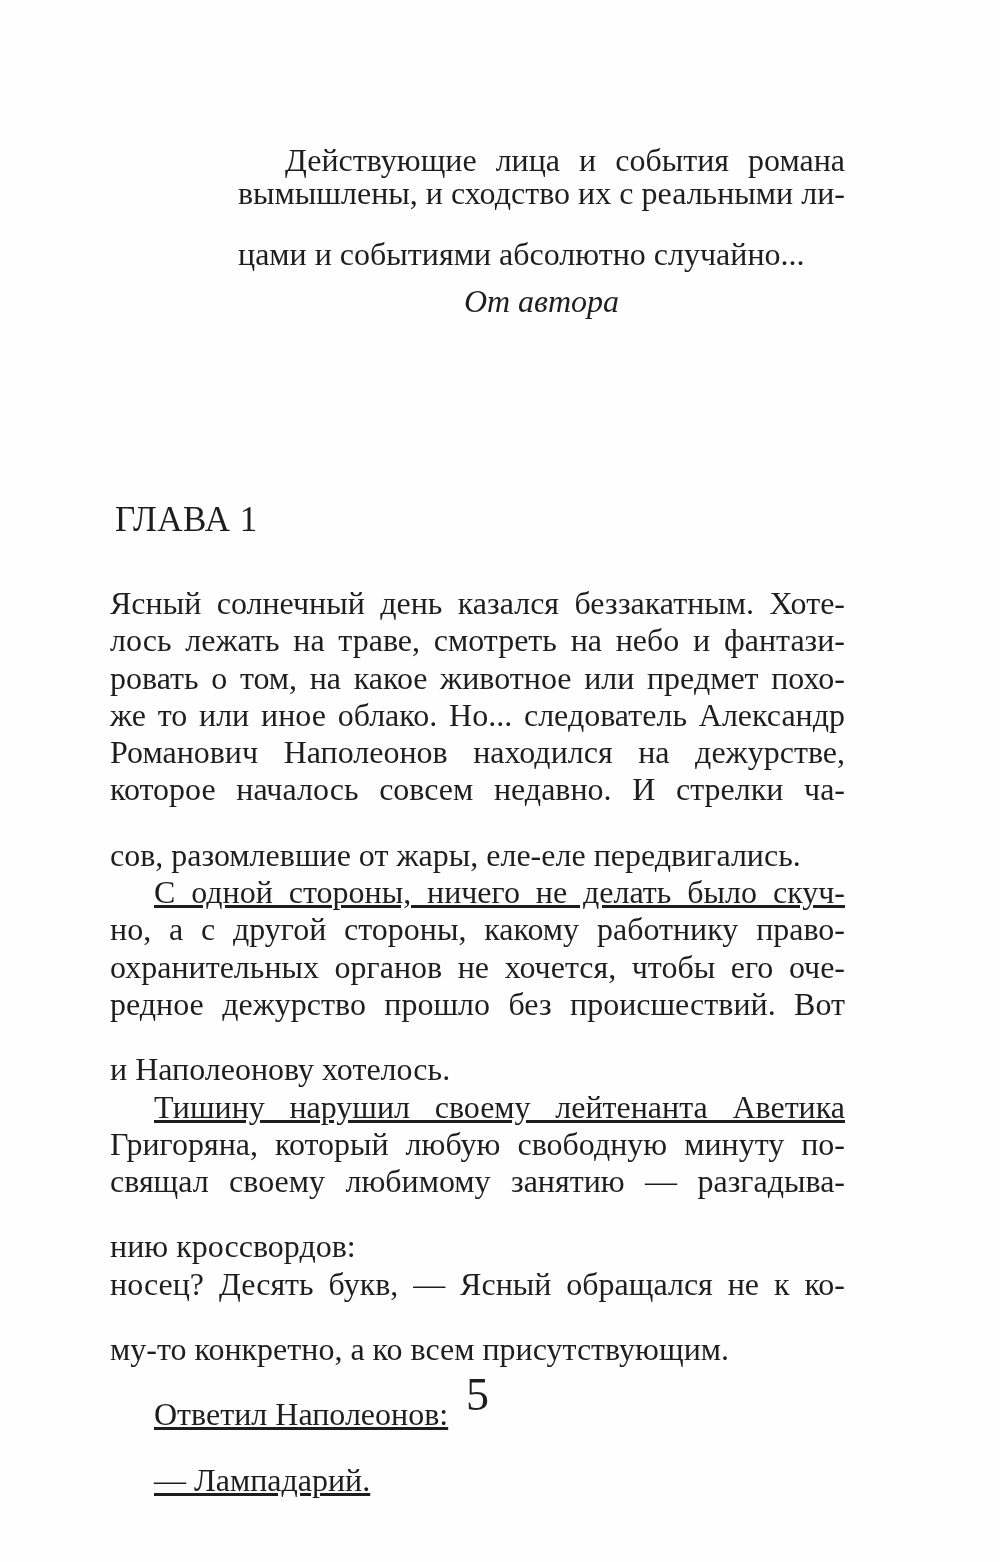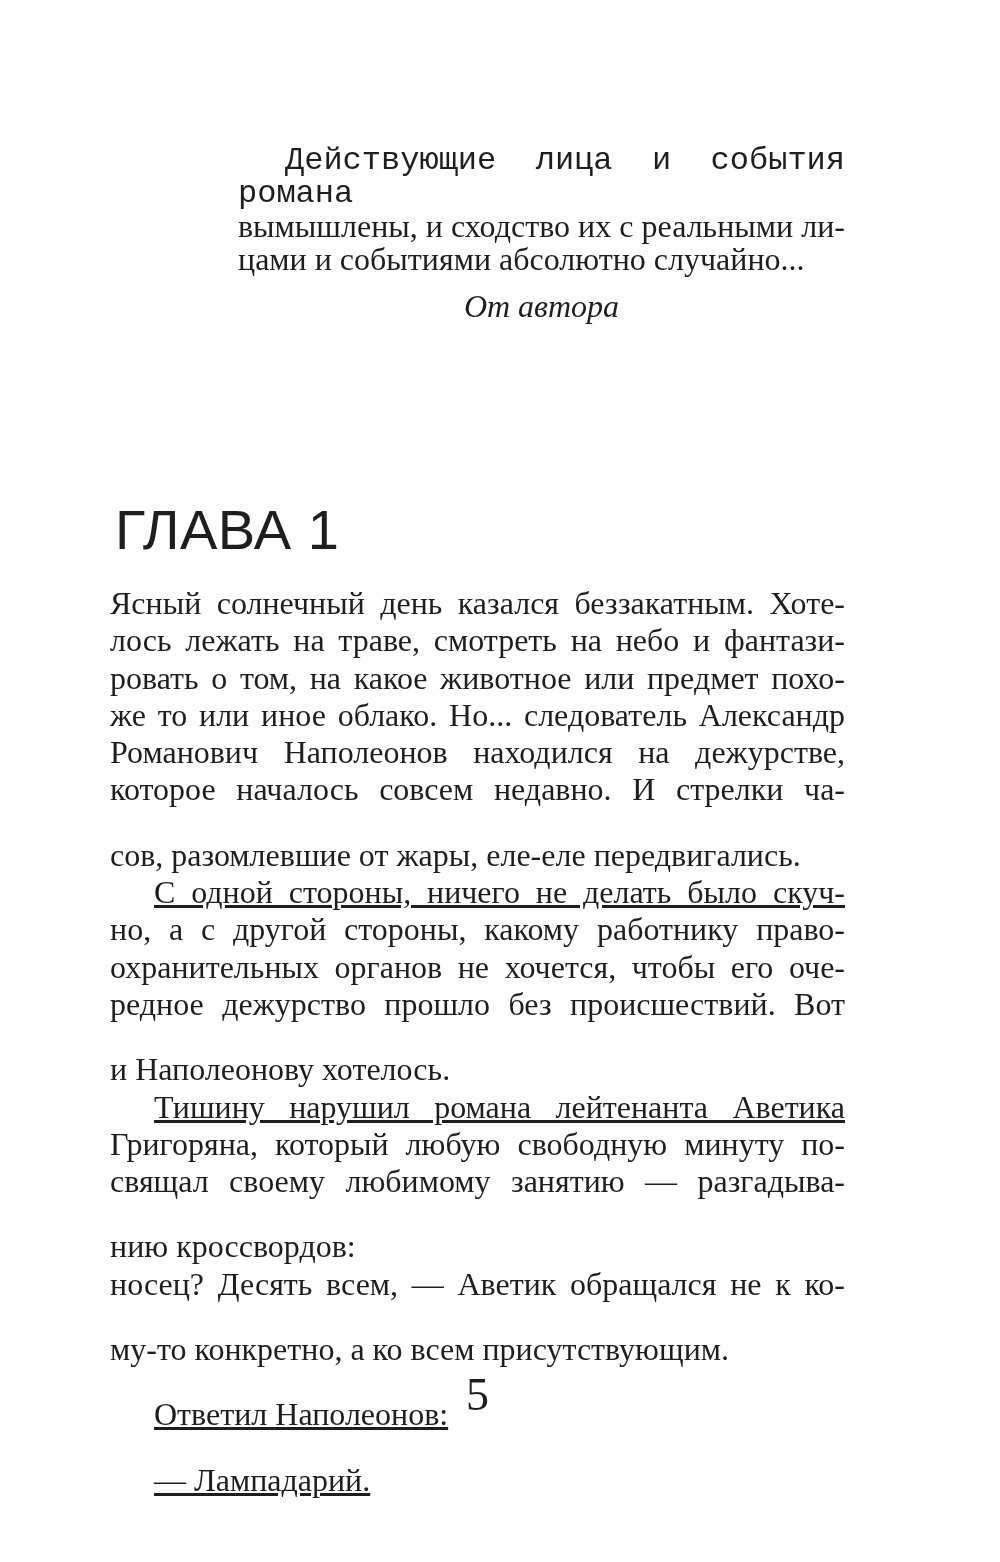--- a/index.html
+++ b/index.html
@@ -20,37 +20,37 @@
     top: 144px;
     left: 238px;
     width: 607px;
     font-size: 32px;
     line-height: 33px;
   }
   .epigraph .line {
     text-align: justify;
     text-align-last: justify;
   }
-  .epigraph .line.indent { text-indent: 47px; font-family: Liberation Mono, monospace; }
-  .epigraph .line.para-end { text-align-last: left; }
+  .epigraph .line.indent { text-indent: 47px; }
+  .epigraph .line.para-end { text-align-last: left; margin-top: 28px; }
   .epigraph .attribution {
     margin-top: 14px;
     text-align: center;
     font-style: italic;
   }
 
   
   .chapter {
     position: absolute;
     top: 502px;
     left: 115px;
     margin: 0;
-    font-family: Liberation Sans, sans-serif;
+    font-family: Liberation Serif, serif;
     font-weight: 400;
-    font-size: 56px;
+    font-size: 35px;
     line-height: 1;
     letter-spacing: 0.5px;
   }
 
   
   .body-text {
     position: absolute;
     top: 585px;
     left: 110px;
     width: 735px;
@@ -97,25 +97,25 @@
       <div class="line">ровать о том, на какое животное или предмет похо-</div>
       <div class="line">же то или иное облако. Но... следователь Александр</div>
       <div class="line">Романович Наполеонов находился на дежурстве,</div>
       <div class="line">которое началось совсем недавно. И стрелки ча-</div>
       <div class="line para-end">сов, разомлевшие от жары, еле-еле передвигались.</div>
       <div class="line indent">С одной стороны, ничего не делать было скуч-</div>
       <div class="line">но, а с другой стороны, какому работнику право-</div>
       <div class="line">охранительных органов не хочется, чтобы его оче-</div>
       <div class="line">редное дежурство прошло без происшествий. Вот</div>
       <div class="line para-end">и Наполеонову хотелось.</div>
-      <div class="line indent">Тишину нарушил романа лейтенанта Аветика</div>
+      <div class="line indent">Тишину нарушил своему лейтенанта Аветика</div>
       <div class="line">Григоряна, который любую свободную минуту по-</div>
       <div class="line">свящал своему любимому занятию — разгадыва-</div>
       <div class="line para-end">нию кроссвордов:</div>
-      <div class="line">носец? Десять всем, — Аветик обращался не к ко-</div>
+      <div class="line">носец? Десять букв, — Ясный обращался не к ко-</div>
       <div class="line para-end">му-то конкретно, а ко всем присутствующим.</div>
       <div class="line indent para-end">Ответил Наполеонов:</div>
       <div class="line indent para-end">— Лампадарий.</div>
     </div>
 
   <div class="page-number">5</div>
 
 </div>
 
 </body></html>

